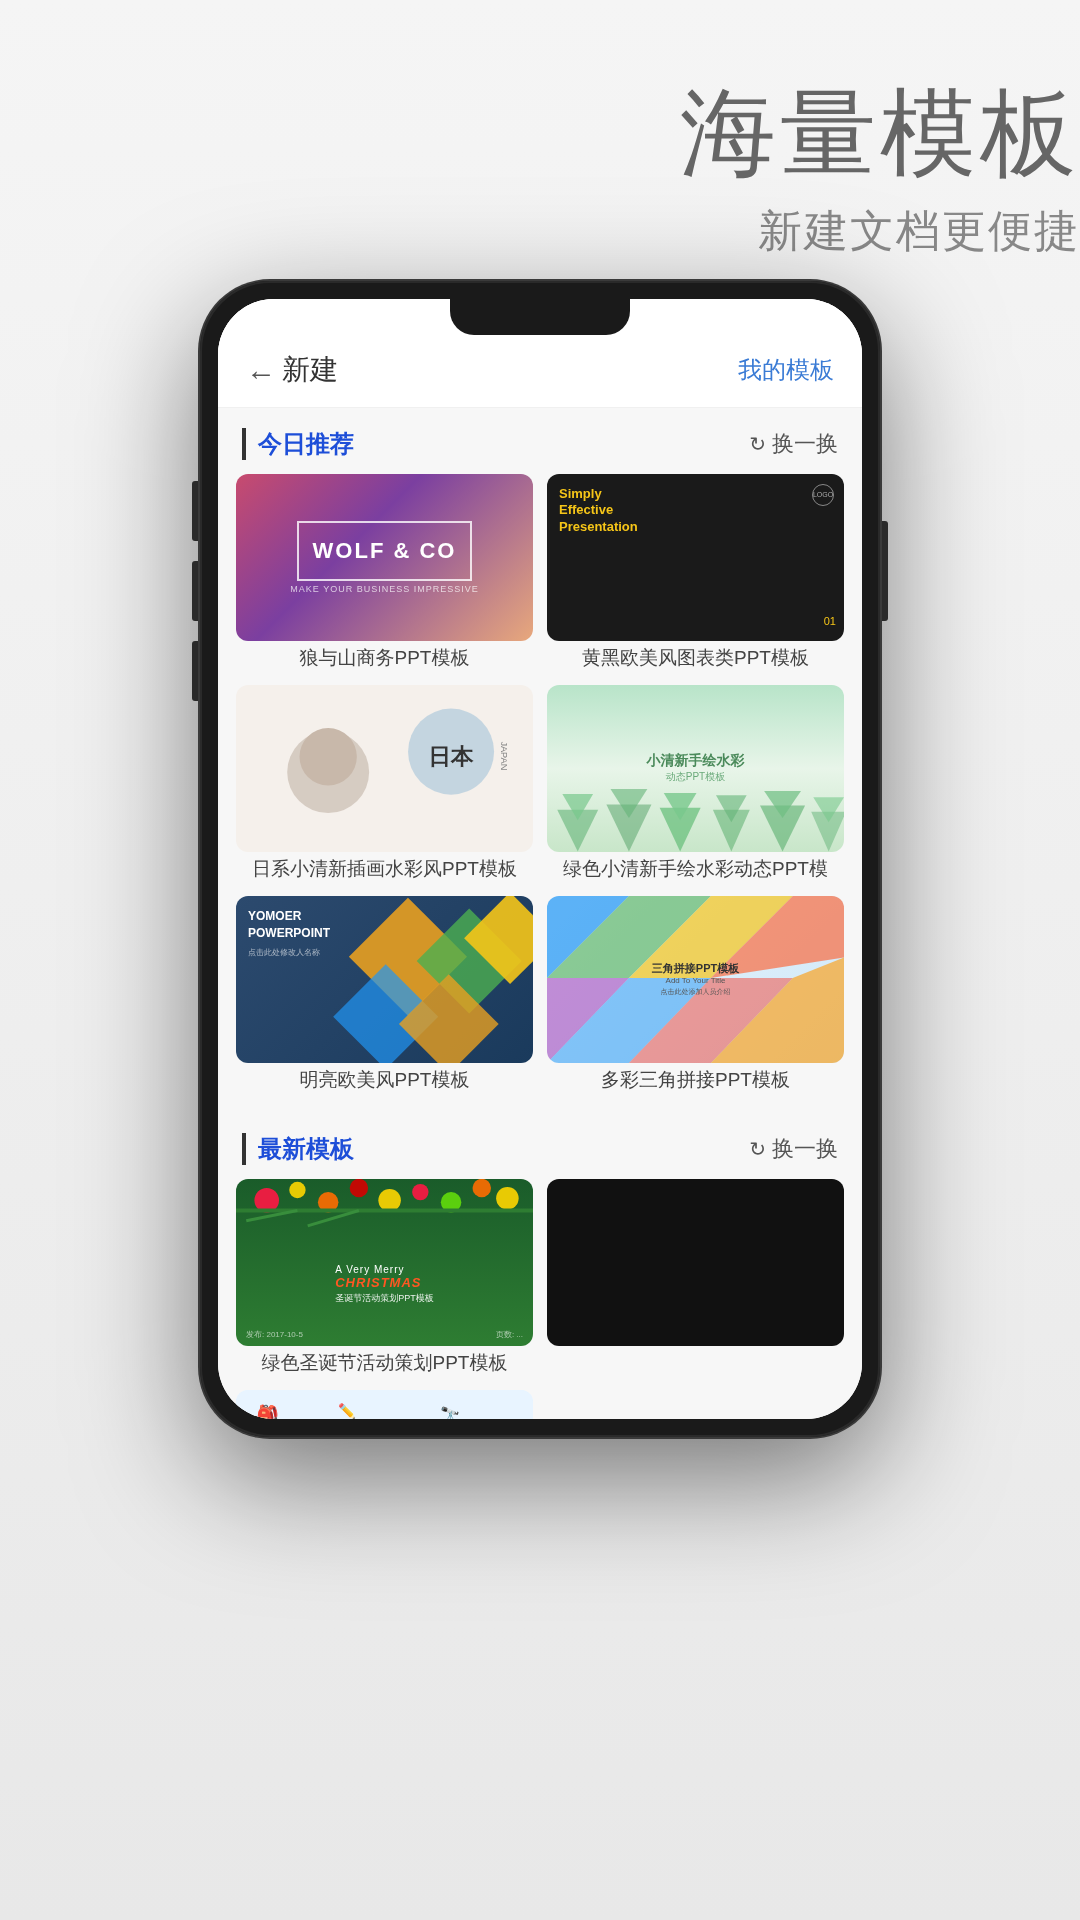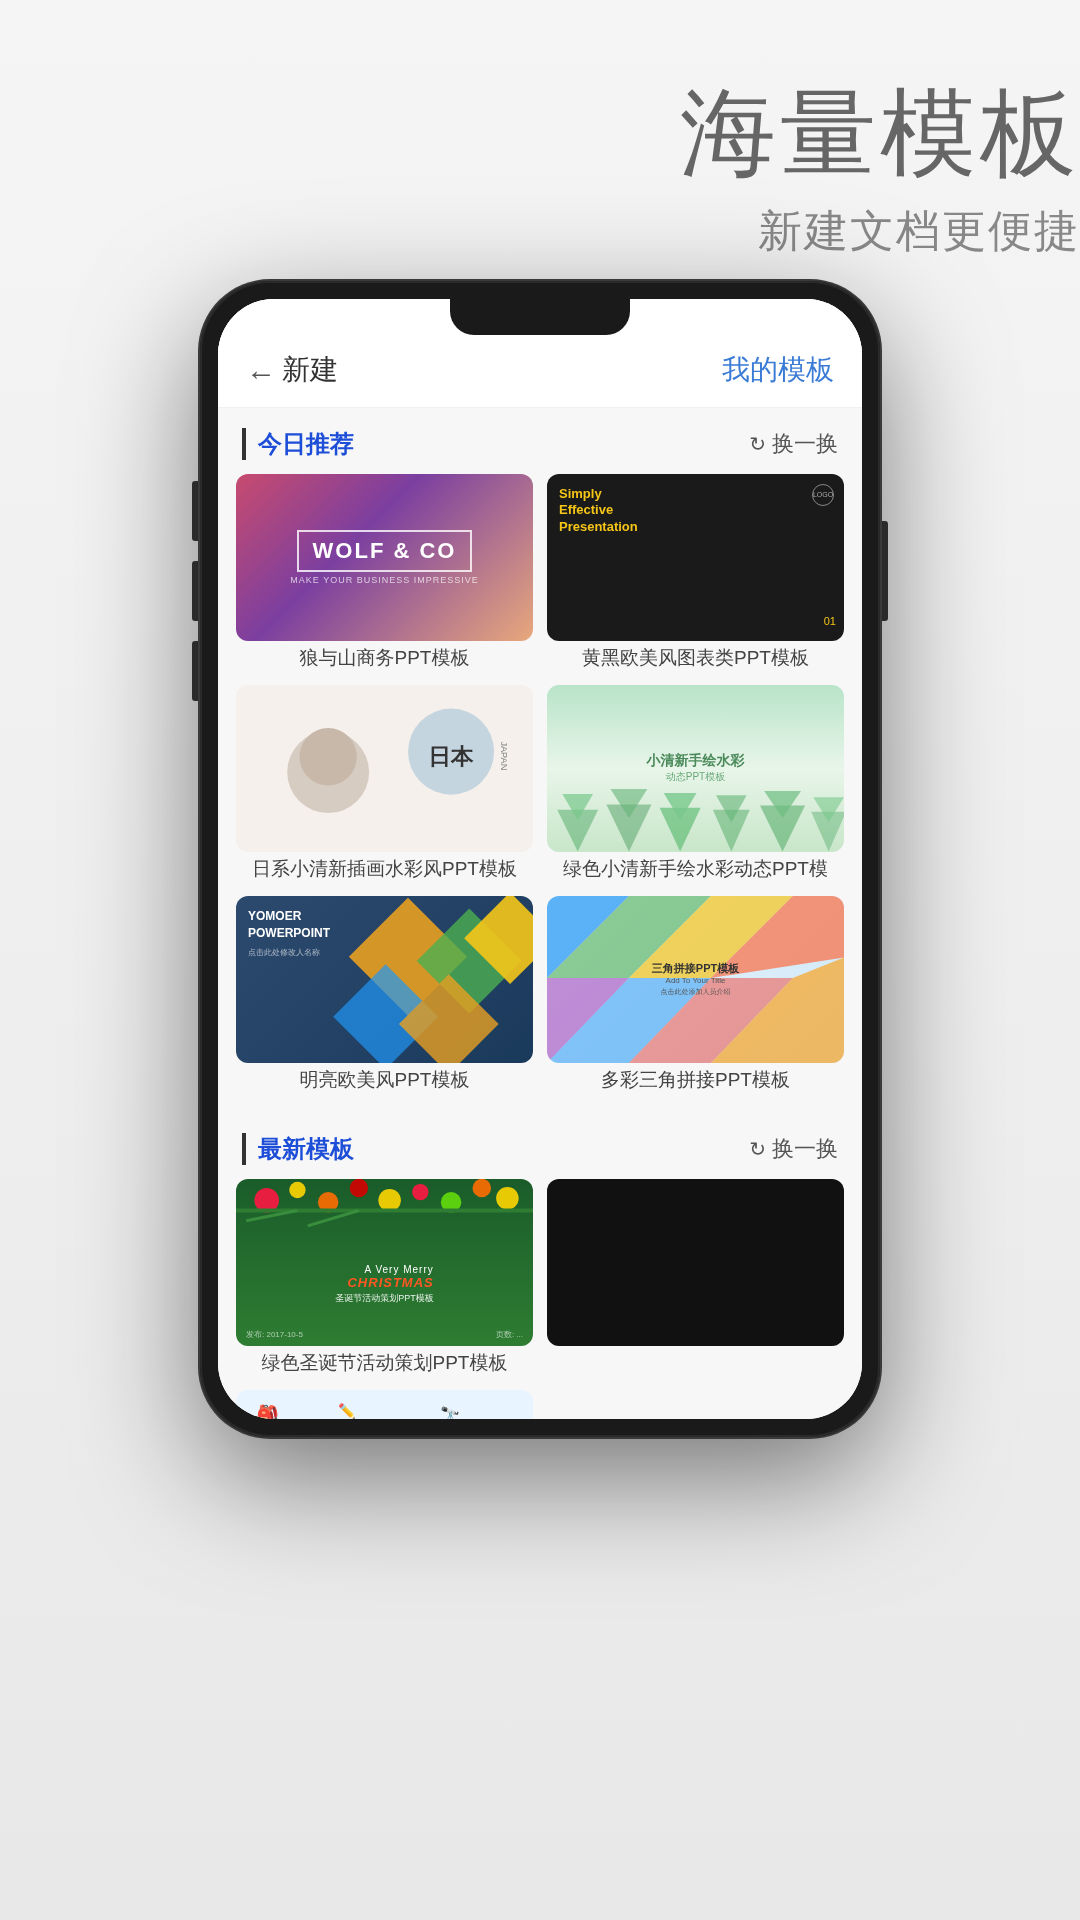--- a/index.html
+++ b/index.html
@@ -127,21 +127,21 @@
       align-items: center;
       gap: 6px;
     }
 
     .back-arrow {
       font-size: 30px;
       color: #555;
     }
 
     .my-template-btn {
-      font-size: 28px;
+      font-size: 24px;
       color: #3a7bd5;
     }
 
     
     .section-header {
       display: flex;
       align-items: center;
       justify-content: space-between;
       padding: 20px 24px 14px;
       background: #f7f7f7;
@@ -207,21 +207,21 @@
       justify-content: center;
       flex-direction: column;
     }
 
     .wolf-text {
       color: #fff;
       font-size: 22px;
       font-weight: 800;
       letter-spacing: 2px;
       border: 2px solid rgba(255,255,255,0.8);
-      padding: 6px 14px;
+      padding: 15px 14px;
     }
 
     .wolf-sub {
       color: rgba(255,255,255,0.7);
       font-size: 9px;
       margin-top: 3px;
       letter-spacing: 1px;
     }
 
     
@@ -585,21 +585,21 @@
                     <circle cx="150" cy="20" r="11" fill="#ffd600" opacity="0.9"></circle>
                     <circle cx="180" cy="12" r="8" fill="#ff1744" opacity="0.9"></circle>
                     <circle cx="210" cy="22" r="10" fill="#76ff03" opacity="0.7"></circle>
                     <circle cx="240" cy="8" r="9" fill="#ff6d00" opacity="0.9"></circle>
                     <circle cx="265" cy="18" r="11" fill="#ffd600" opacity="0.9"></circle>
 
                     <line x1="0" y1="30" x2="290" y2="30" stroke="#2e7d32" stroke-width="4"></line>
                     <line x1="10" y1="40" x2="60" y2="30" stroke="#388e3c" stroke-width="3"></line>
                     <line x1="70" y1="45" x2="120" y2="30" stroke="#388e3c" stroke-width="3"></line>
                   </svg>
-                  <div style="z-index:2;text-align:right;margin-top:44px;">
+                  <div style="z-index:2;text-align:left;margin-top:44px;">
                     <div style="color:#fff;font-size:10px;font-weight:400;letter-spacing:1px;">A Very Merry</div>
                     <div class="christmas-title">CHRISTMAS</div>
                     <div class="christmas-sub">圣诞节活动策划PPT模板</div>
                   </div>
                   <div style="position:absolute;bottom:6px;left:0;right:0;display:flex;justify-content:space-between;padding:0 10px;font-size:8px;color:rgba(255,255,255,0.6);">
                     <span>发布: 2017-10-5</span>
                     <span>页数: ...</span>
                   </div>
                 </div>
                 <div class="template-label">绿色圣诞节活动策划PPT模板</div>

